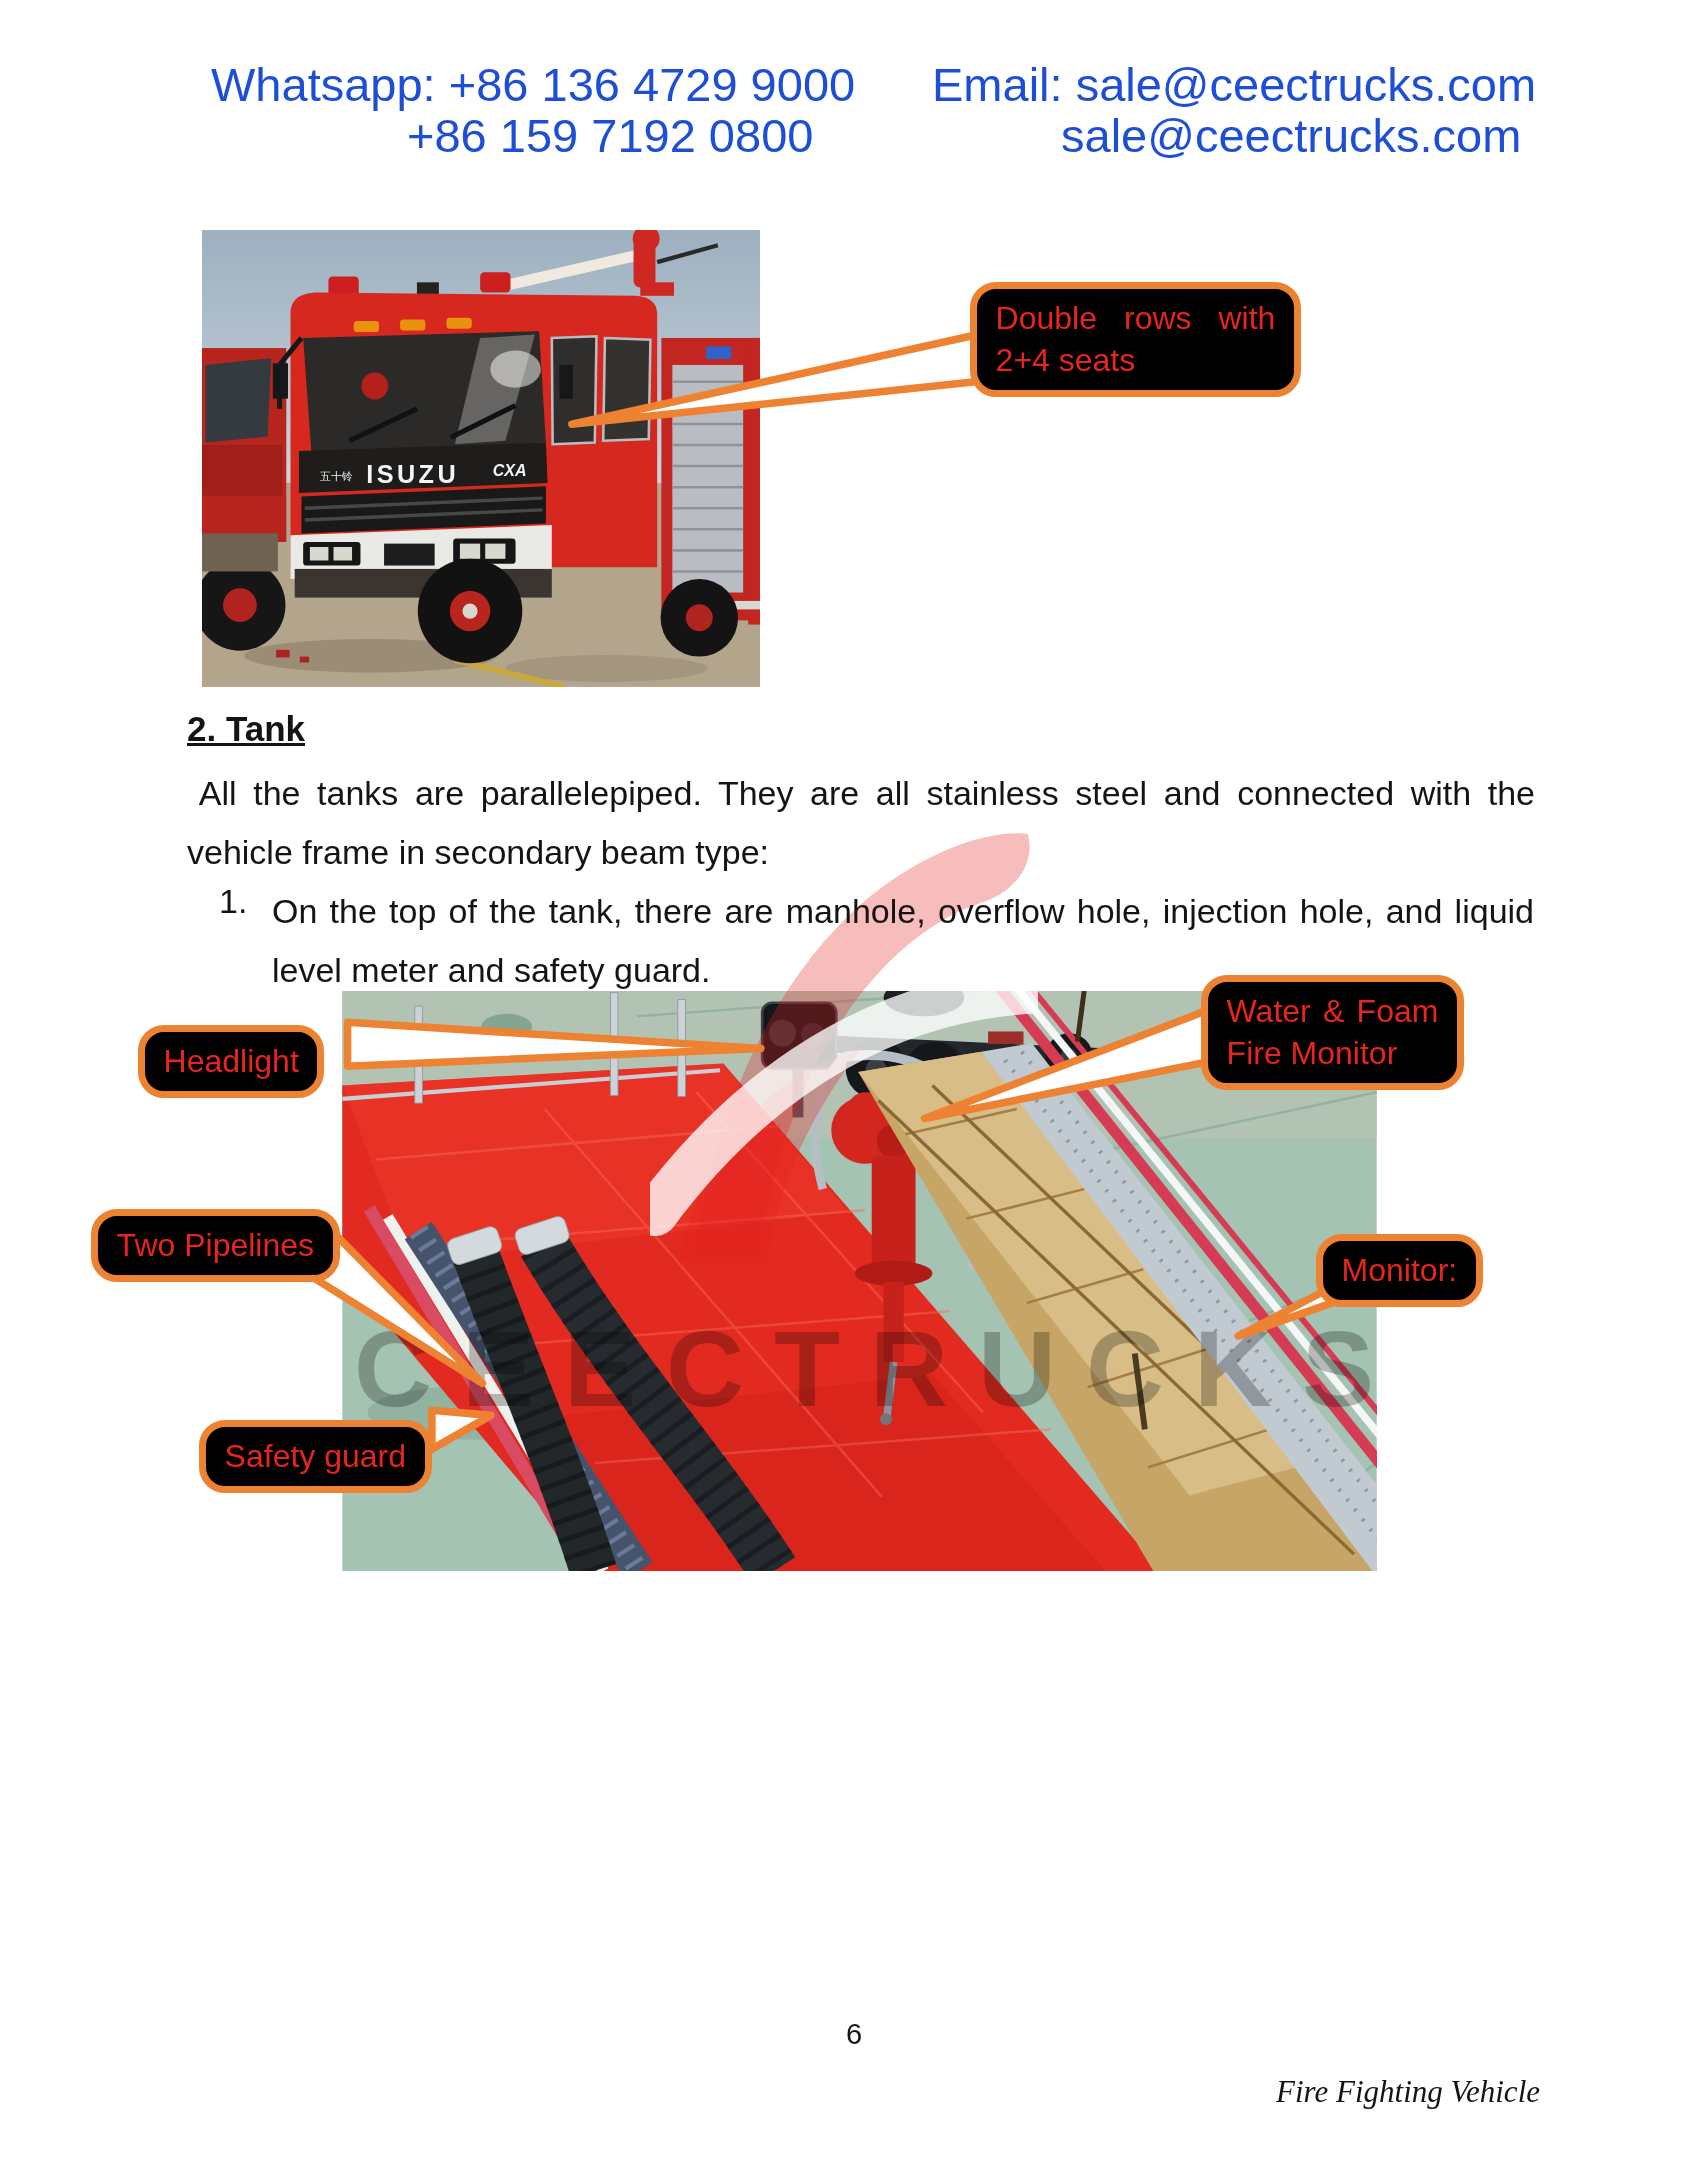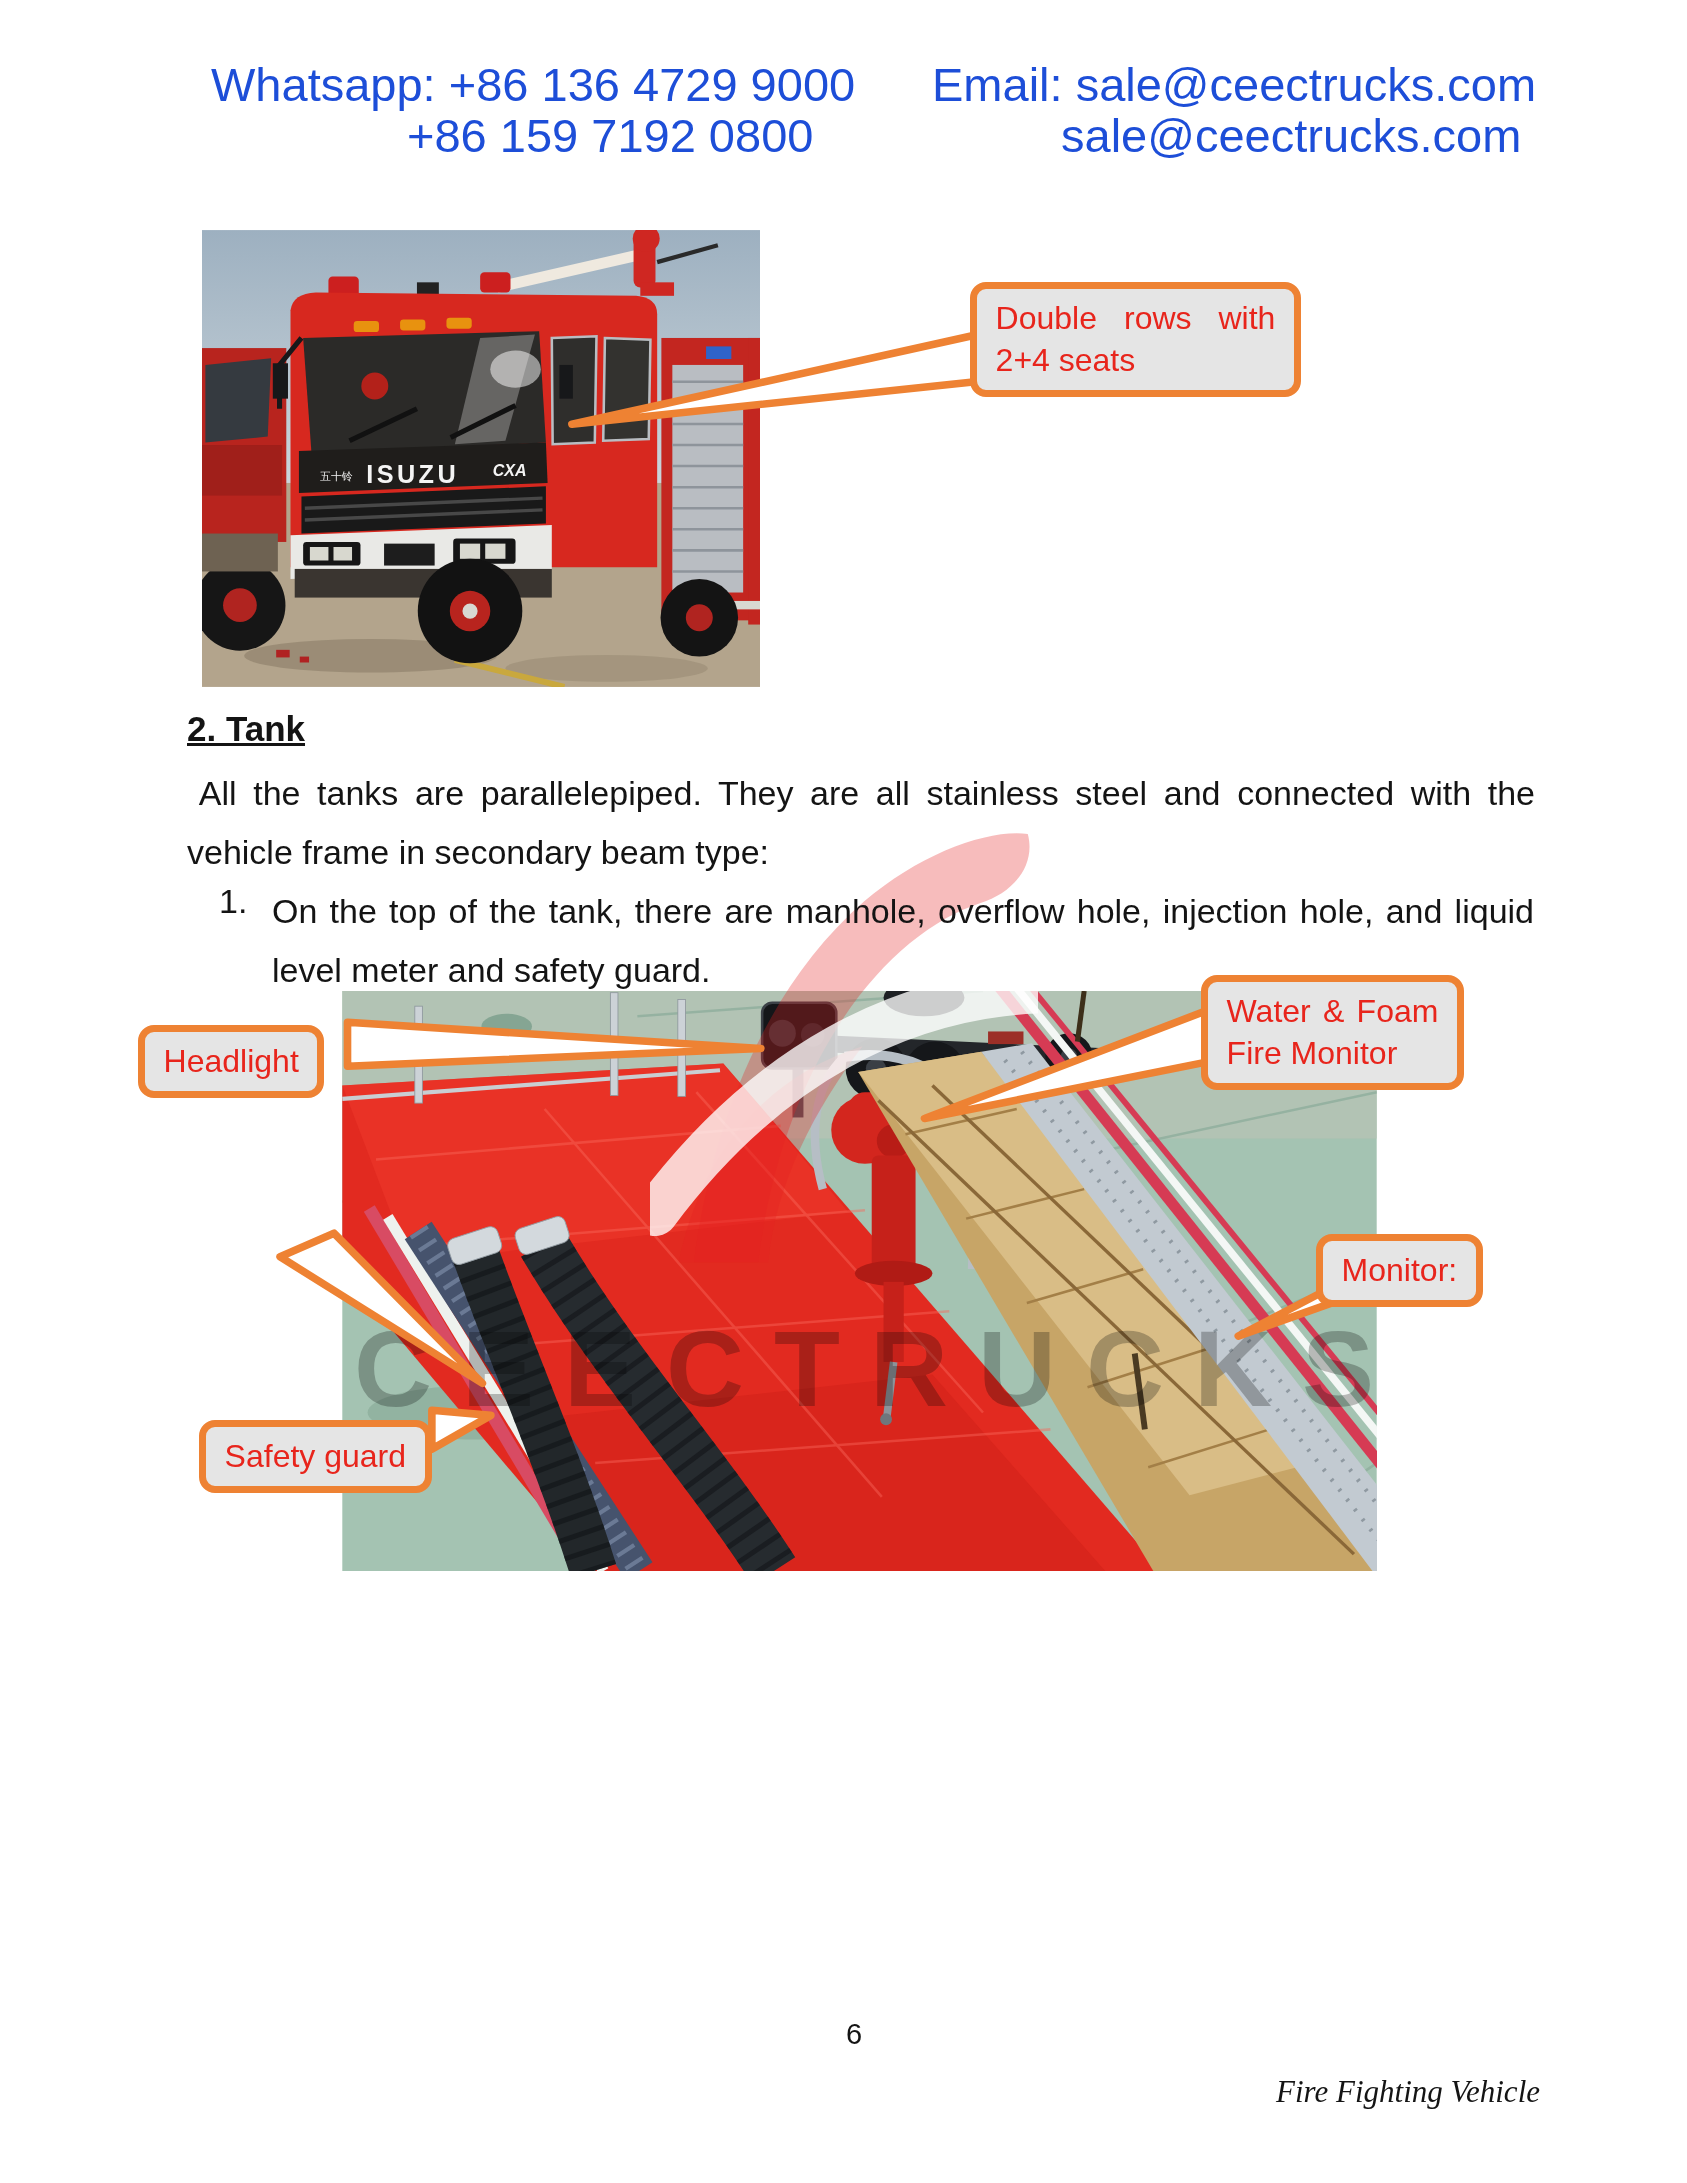--- a/index.html
+++ b/index.html
@@ -8,22 +8,22 @@
   
   .hdr{position:absolute;font-size:47px;line-height:1;color:#1d4ed8;white-space:nowrap;z-index:4;margin-top:24px;}
   
   .heading{position:absolute;left:187px;top:709px;font-size:35px;font-weight:bold;z-index:4;text-decoration:underline;}
   .para{position:absolute;left:187px;top:764px;width:1348px;font-size:34px;line-height:59px;
         text-align:justify;text-indent:11.8px;z-index:4;}
   .listnum{position:absolute;left:219px;top:882px;font-size:34px;z-index:4;}
   .listtext{position:absolute;left:272px;top:882px;width:1262px;font-size:34px;line-height:59px;
         text-align:justify;z-index:4;}
   
-  .bubble{position:absolute;box-sizing:border-box;background:#e5e5e5;border:7.6px solid #ee8233;
-          border-radius:16px;padding:8.4px 18.6px;font-size:32px;line-height:42px;color:#e8251c;
+  .bubble{position:absolute;box-sizing:border-box;background:#000000;border:7.6px solid #ee8233;
+          border-radius:26px;padding:8.4px 18.6px;font-size:32px;line-height:42px;color:#e8251c;
           text-align:justify;z-index:6;}
   .nw{white-space:nowrap;text-align:left;margin-top:21px;}
   
   .fig{position:absolute;z-index:1;}
   .fig svg{display:block;}
   
   .wm-logo{position:absolute;left:650px;top:785px;z-index:2;pointer-events:none;}
   .wm-text{position:absolute;left:354px;top:1306px;font-size:108px;font-weight:bold;
            letter-spacing:30px;color:rgba(95,95,95,0.40);mix-blend-mode:multiply;
            z-index:2;white-space:nowrap;pointer-events:none;}
@@ -292,20 +292,21 @@
       <polygon points="1436,1196 1096,1326 1436,1258"></polygon>
       <polygon points="332,1490 572,1640 396,1462"></polygon>
       <polygon points="1598,1516 1468,1584 1660,1516"></polygon>
       <polygon points="512,1672 582,1678 512,1718"></polygon>
     </g>
   </svg>
 
   <div class="bubble" style="left:970px;top:282px;width:331px;">Double rows with 2+4 seats</div>
   <div class="bubble nw" style="left:138px;top:1004px;">Headlight</div>
   <div class="bubble" style="left:1201px;top:975px;width:263px;">Water &amp; Foam Fire Monitor</div>
+  <div class="bubble nw" style="left:91px;top:1188px;">Two Pipelines</div>
   <div class="bubble nw" style="left:1316px;top:1213px;">Monitor:</div>
   <div class="bubble nw" style="left:199px;top:1399px;">Safety guard</div>
 
   <div class="pgnum">6</div>
   <div class="doctitle">Fire Fighting Vehicle</div>
 
 </div>
 
 
 </body></html>

